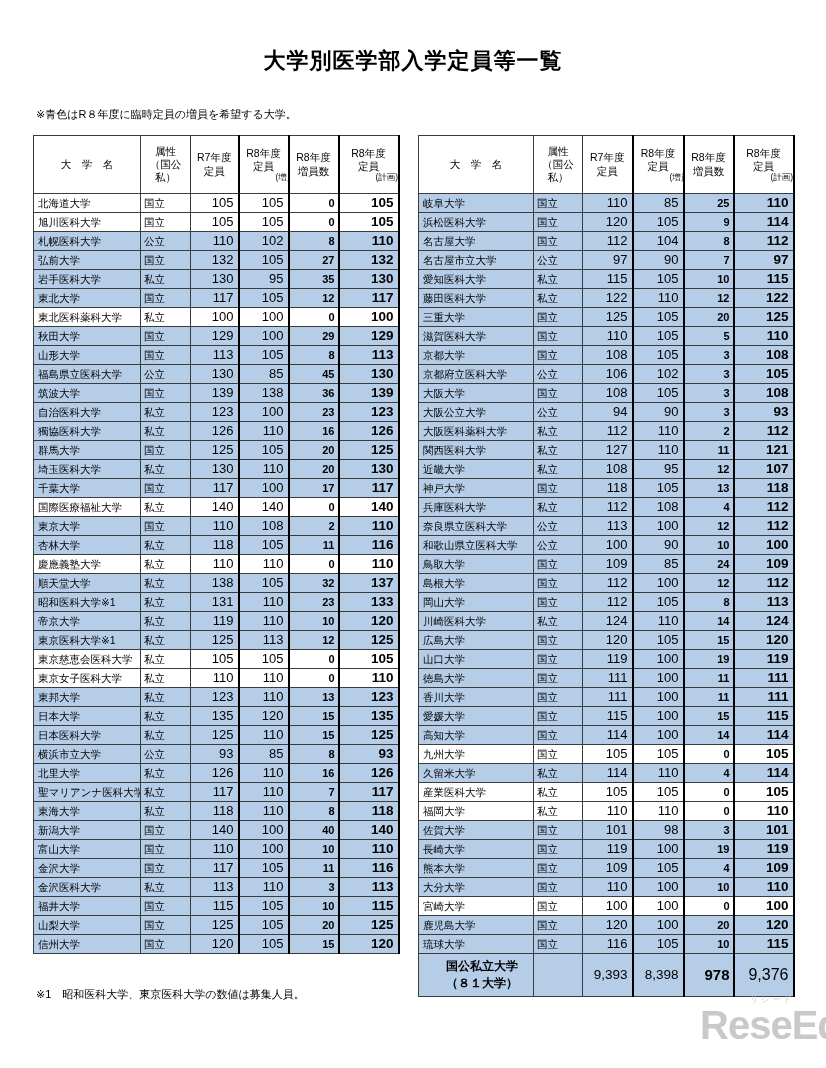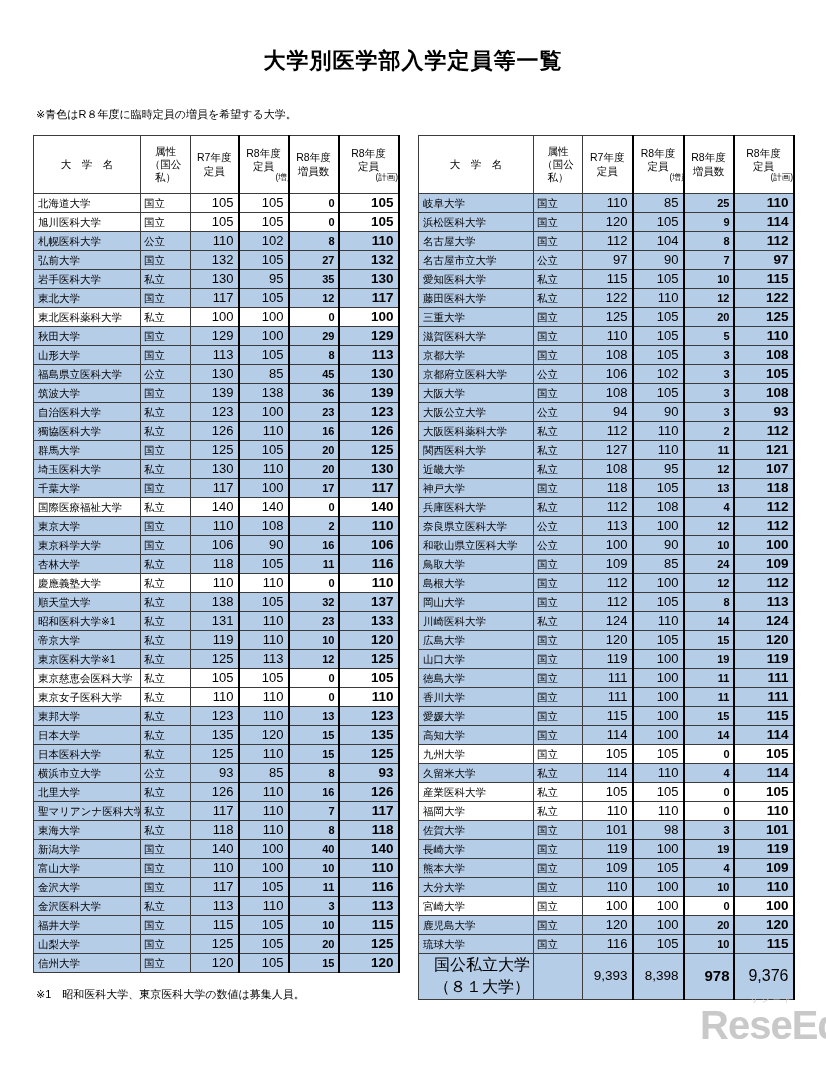--- a/index.html
+++ b/index.html
@@ -38,21 +38,21 @@
   td.col3 { text-align:right; padding-right:4px; font-size:13px; }
   td.col4 { text-align:right; padding-right:3px; font-size:11px;   font-weight:700; }
   td.col5 { text-align:right; padding-right:4px; font-size:13.5px; font-weight:700; }
   .qtable th.col3, .qtable td.col3,
   .qtable th.col5, .qtable td.col5 {
     border-left:2px solid #000; border-right:2px solid #000;
   }
   tr.hl td { background:var(--hl, #B6CDE8); }
   tr.total-row td { height:42px; border-top:1.5px solid #1a1a1a; }
   tr.total-row td.col0 {
-    text-align:center; font-weight:400; font-size:16px;
+    text-align:center; font-weight:700; font-size:12px;
     white-space:pre-line; line-height:1.4; padding-left:12px;
   }
   tr.total-row td.col2, tr.total-row td.col3 { font-size:13.5px; font-weight:400;text-align:right; }
   tr.total-row td.col4 { font-size:15px;  font-weight:700; }
   tr.total-row td.col5 { font-size:16px;  font-weight:400; }
   .footnote { position:absolute; top:979px; left:36px; font-size:11px;margin-top:8px; }
   .logo { position:absolute; left:700px; top:996px; }
   .logo-ruby {
     font-size:8px; color:#cfcfcf; letter-spacing:3px; margin-left:50px; line-height:1;
   }
@@ -244,28 +244,20 @@
       </tr>
       <tr class="hl">
         <td class="col0">東京大学</td>
         <td class="col1">国立</td>
         <td class="col2">110</td>
         <td class="col3">108</td>
         <td class="col4">2</td>
         <td class="col5">110</td>
       </tr>
       <tr class="hl">
-        <td class="col0">東京科学大学</td>
-        <td class="col1">国立</td>
-        <td class="col2">106</td>
-        <td class="col3">90</td>
-        <td class="col4">16</td>
-        <td class="col5">106</td>
-      </tr>
-      <tr class="hl">
         <td class="col0">杏林大学</td>
         <td class="col1">私立</td>
         <td class="col2">118</td>
         <td class="col3">105</td>
         <td class="col4">11</td>
         <td class="col5">116</td>
       </tr>
       <tr>
         <td class="col0">慶應義塾大学</td>
         <td class="col1">私立</td>

